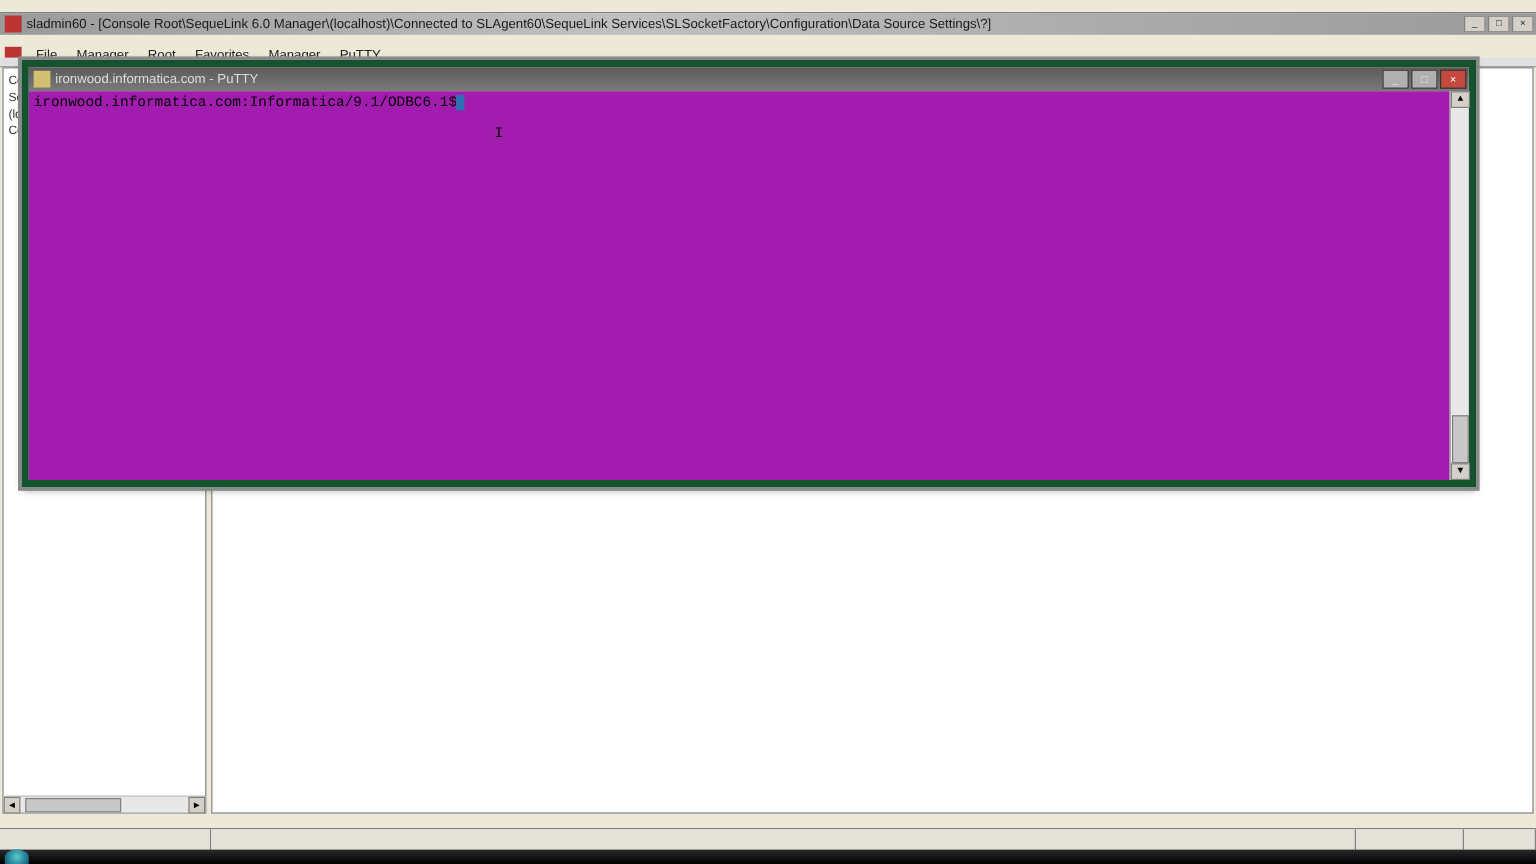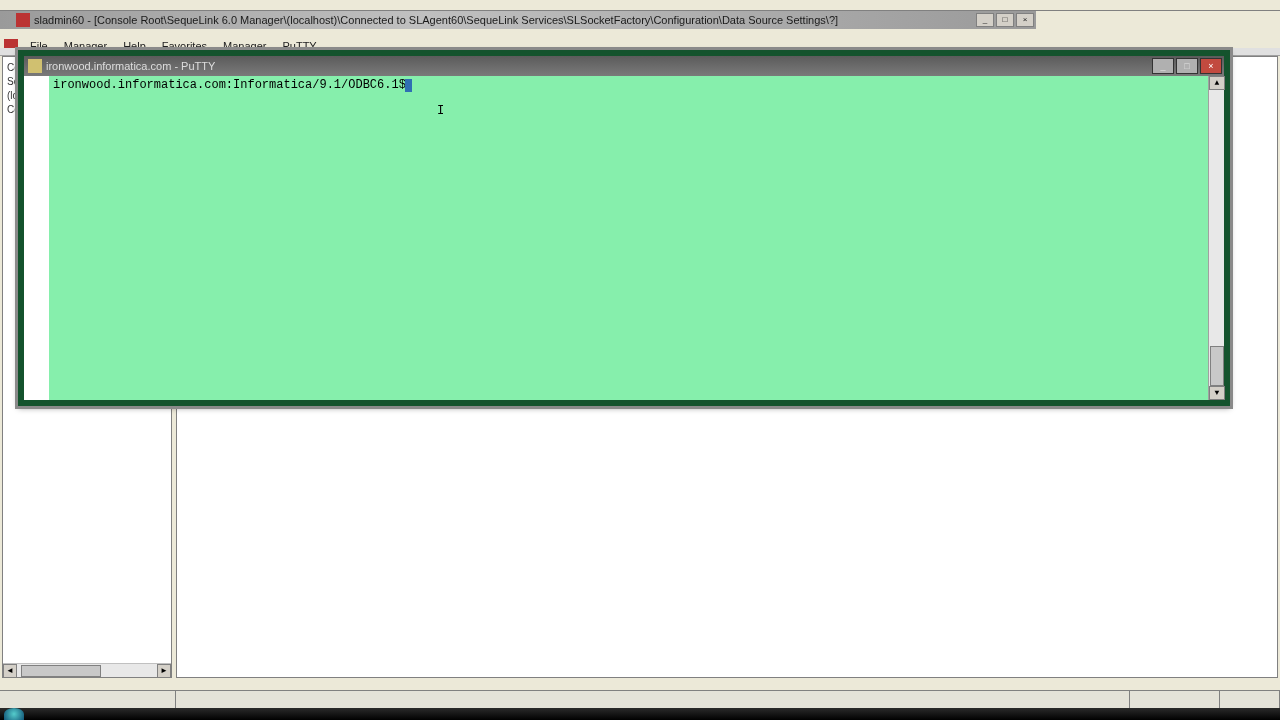--- a/index.html
+++ b/index.html
@@ -18,27 +18,26 @@
     position: absolute;
     left: 0; top: 10px;
     width: 1280px;
     height: 698px;
     background: #ece9d8;
     border-top: 1px solid #808080;
   }
   .outer-titlebar {
     position: absolute;
     left: 0; top: 0;
-    width: 1036px;
+    width: 1280px;
     height: 18px;
     background: linear-gradient(to right, #9a9a9a, #c0c0c0 40%, #9a9a9a);
     display: flex;
     align-items: center;
     color: #222;
-    padding-left: 12px;
   }
   .outer-titlebar .app-icon {
     width: 14px; height: 14px;
     margin: 0 4px;
     background: #b33;
   }
   .outer-titlebar .tb-text {
     flex: 1;
     white-space: nowrap;
     overflow: hidden;
@@ -188,25 +187,24 @@
     margin-left: 2px;
     background: #b0b0b0;
     border: 1px solid #333;
     font-size: 9px; line-height: 14px; text-align: center;
   }
   .it-btn.close { background: #c24a3f; color: #fff; }
 
   .terminal-area {
     position: relative;
     height: calc(100% - 20px);
-    background: #86efac;
+    background: #a21caf;
     font-family: "Courier New", monospace;
     font-size: 12px;
     line-height: 14px;
-    margin-left: 25px;
   }
   .terminal-text {
     padding: 2px 4px;
     white-space: pre;
     color: #000;
   }
   .terminal-text .cursor {
     display: inline-block;
     width: 7px; height: 13px;
     background: #2f6fb3;
@@ -260,21 +258,21 @@
       <div class="tb-btn">□</div>
       <div class="tb-btn">×</div>
     </div>
   </div>
 </div>
 
 <div class="menu-bar">
   <div class="app-icon"></div>
   <div class="menu-item">File</div>
   <div class="menu-item">Manager</div>
-  <div class="menu-item">Help</div>
+  <div class="menu-item">Root</div>
   <div class="menu-item">Favorites</div>
   <div class="menu-item">Manager</div>
   <div class="menu-item">PuTTY</div>
 </div>
 <div class="toolbar-strip"></div>
 
 <div class="tree-panel">
   <div class="tree-content">
     <div class="tree-item">Console Root</div>
     <div class="tree-item">  SequeLink 6.0 Manager</div>

